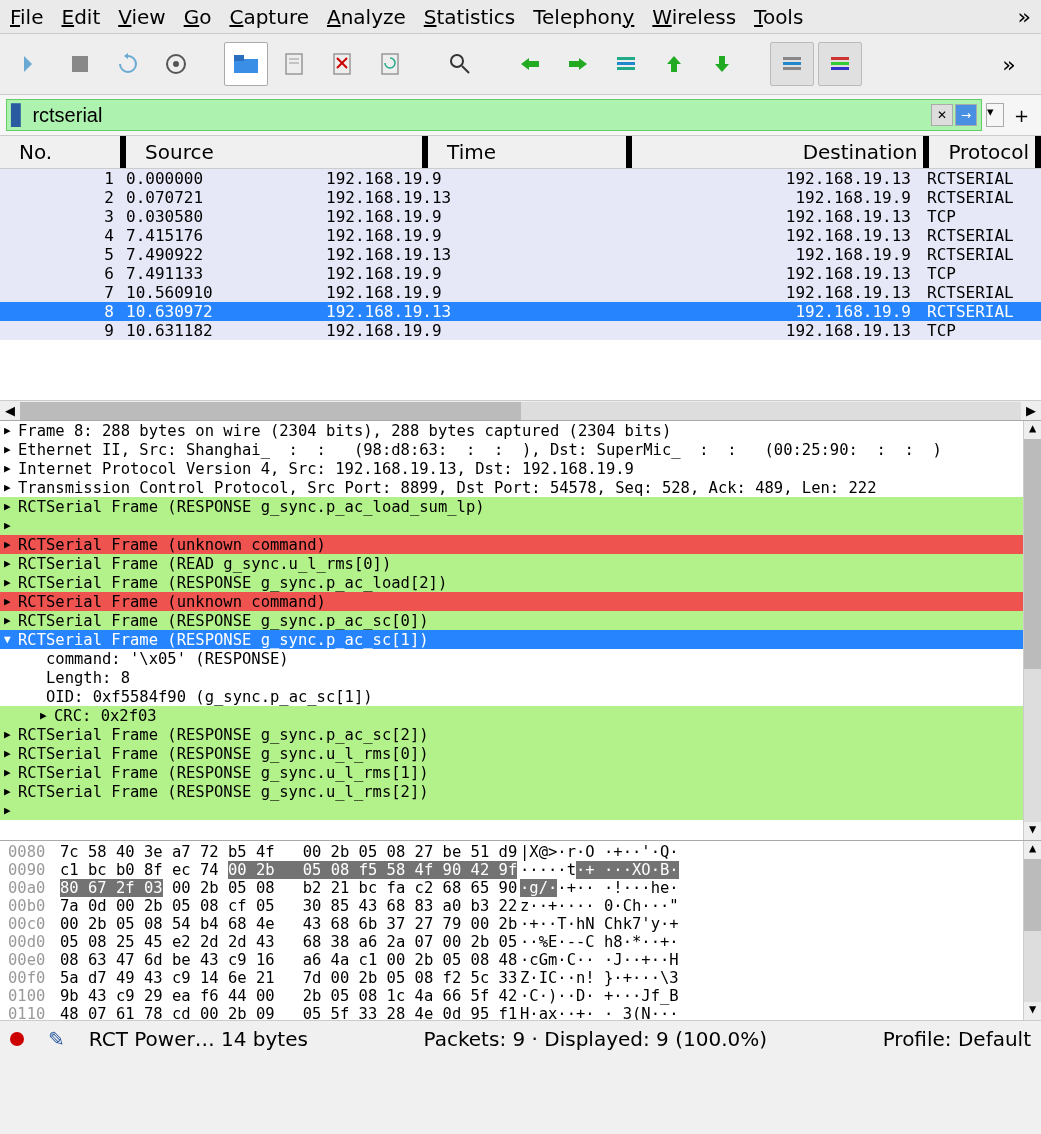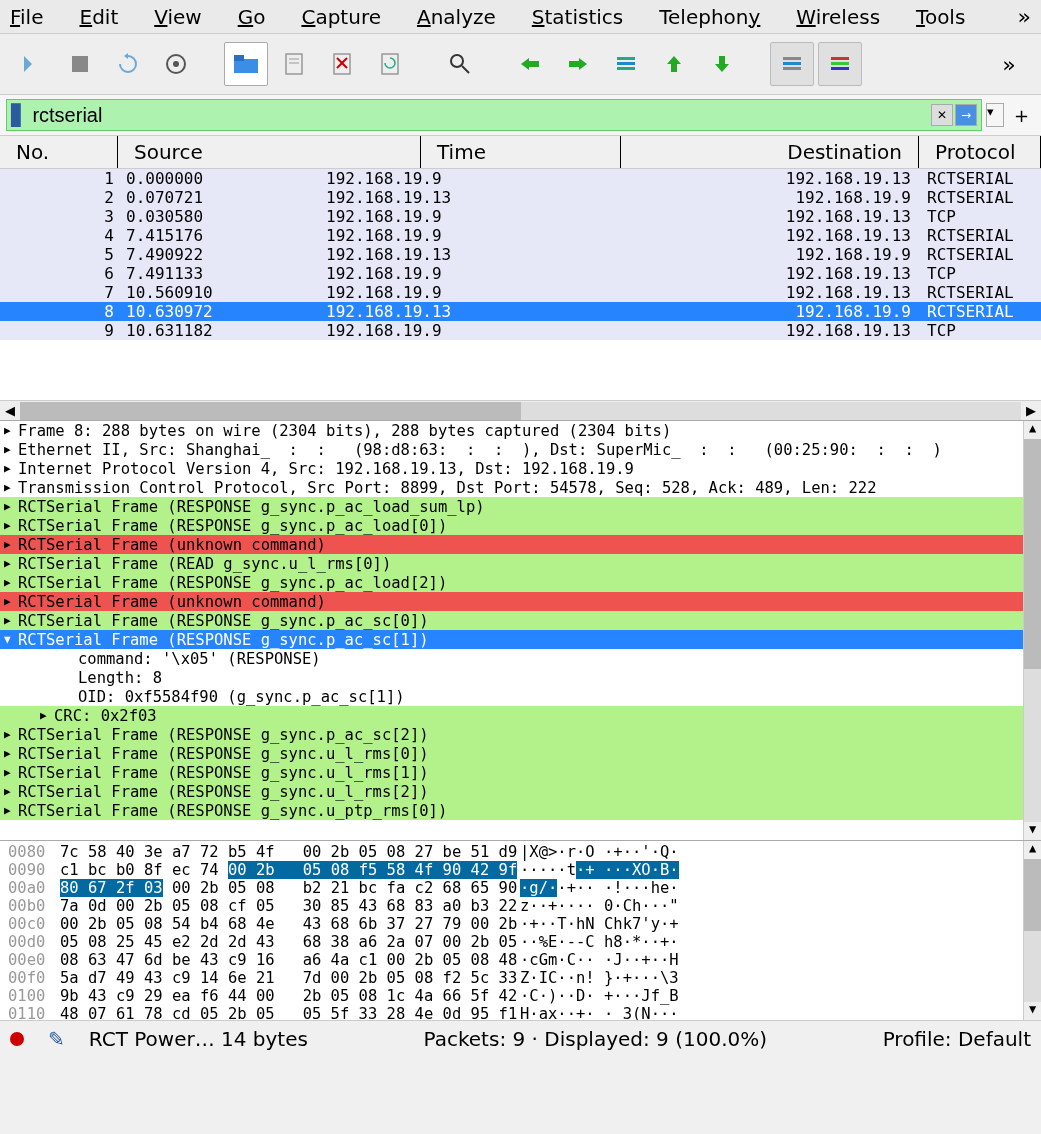--- a/index.html
+++ b/index.html
@@ -6,21 +6,21 @@
   body {
     margin: 0;
     font-family: "DejaVu Sans", Arial, sans-serif;
     font-size: 13px;
     background: #f0f0f0;
     color: #000;
     width: 1041px;
   }
   .menubar {
     display: flex;
-    gap: 36px;
+    gap: 18px;
     padding: 4px 10px;
     background: #eaeaea;
     border-bottom: 1px solid #ccc;
     font-size: 20px;
     align-items: center;
   }
   .menubar .menu-item { cursor: pointer; }
   .menubar .menu-item u { text-decoration: underline; }
   .menubar .more { margin-left: auto; font-size: 22px; }
   .toolbar {
@@ -75,22 +75,23 @@
   .filter-btns .b.arrow { background: #4a90e2; color:#fff;}
   .plus { padding: 0 6px; font-size: 18px; }
   .packet-list { border-bottom: 1px solid #aaa; background:#fff; }
   .plist-header {
     display: flex;
     background: #f0f0f0;
     border-bottom: 1px solid #ccc;
     font-size: 20px;
   }
   .plist-header .col {
-    padding: 4px 16px;
-    border-right: 1px solid #000000;
+    padding: 4px 6px;
+    border-right: 6px solid #000000;
+    margin-left: 13px;
   }
   .c-no { width: 118px; }
   .c-time { width: 200px; }
   .c-src { width: 303px; }
   .c-dst { width: 298px; text-align: right; }
   .c-proto { flex: 1; }
   .plist-body { position: relative; }
   .prow {
     display: flex;
     font-family: "DejaVu Sans Mono", monospace;
@@ -133,21 +134,21 @@
     align-items: center;
     height: 19px;
     padding-left: 4px;
   }
   .drow .exp { width: 14px; font-size: 11px; }
   .drow .txt { white-space: pre; }
   .bg-green { background: #b3f28a; }
   .bg-red { background: #ef5350; }
   .bg-blue { background: #2684ff; color: #fff; }
   .drow.indent1 { padding-left: 40px; }
-  .drow.indent2 { padding-left: 64px; }
+  .drow.indent2 { padding-left: 32px; }
   .hexdump {
     background: #fff;
     font-family: "DejaVu Sans Mono", monospace;
     font-size: 15.5px;
     position: relative;
     height: 180px;
     overflow: hidden;
     border-bottom: 1px solid #ccc;
     padding: 2px 0;
   }
@@ -155,21 +156,21 @@
     position: absolute; right: 0; top: 0; bottom: 0; width: 18px; background: #eee; border-left:1px solid #ccc;
     display:flex; flex-direction:column;
   }
   .hexdump .vscroll .arr { height: 18px; text-align:center; font-size:12px;}
   .hexdump .vscroll .track { flex:1; background:#ddd; position:relative;}
   .hexdump .vscroll .thumb { position:absolute; left:0; right:0; top:0; height:50%; background:#bbb;}
   .hrow { display: flex; height: 18px; white-space: pre; }
   .hrow .off { color: #999; width: 60px; padding-left: 8px;}
   .hrow .bytes { width: 460px; }
   .hrow .ascii { }
-  .hexsel { background: #0369a1; color: #fff; }
+  .hexsel { background: #737373; color: #fff; }
   .statusbar {
     display: flex;
     align-items: center;
     padding: 6px 10px;
     font-size: 20px;
     background: #f0f0f0;
     gap: 24px;
   }
   .statusbar .dot { width: 14px; height: 14px; border-radius: 50%; background: #c00; }
   .statusbar .pencil { color: #2a5aa0; }
@@ -414,21 +415,20 @@
       <div class="drow">
         <span class="exp">▶</span>
         <span class="txt">Transmission Control Protocol, Src Port: 8899, Dst Port: 54578, Seq: 528, Ack: 489, Len: 222</span>
       </div>
       <div class="drow bg-green">
         <span class="exp">▶</span>
         <span class="txt">RCTSerial Frame (RESPONSE g_sync.p_ac_load_sum_lp)</span>
       </div>
       <div class="drow bg-green">
         <span class="exp">▶</span>
-        <span class="txt">RCTSerial Frame (RESPONSE g_sync.p_ac_load[0])</span>
       </div>
       <div class="drow bg-red">
         <span class="exp">▶</span>
         <span class="txt">RCTSerial Frame (unknown command)</span>
       </div>
       <div class="drow bg-green">
         <span class="exp">▶</span>
         <span class="txt">RCTSerial Frame (READ g_sync.u_l_rms[0])</span>
       </div>
       <div class="drow bg-green">
@@ -474,21 +474,20 @@
       <div class="drow bg-green">
         <span class="exp">▶</span>
         <span class="txt">RCTSerial Frame (RESPONSE g_sync.u_l_rms[1])</span>
       </div>
       <div class="drow bg-green">
         <span class="exp">▶</span>
         <span class="txt">RCTSerial Frame (RESPONSE g_sync.u_l_rms[2])</span>
       </div>
       <div class="drow bg-green">
         <span class="exp">▶</span>
-        <span class="txt">RCTSerial Frame (RESPONSE g_sync.u_ptp_rms[0])</span>
       </div>
     </div>
   <div class="vscroll">
     <div class="arr">▲</div>
     <div class="track">
         <div class="thumb"></div>
       </div>
     <div class="arr">▼</div>
   </div>
 </div>
@@ -497,21 +496,21 @@
   <div id="hex-body">
       <div class="hrow"><span class="off">0080</span><span class="bytes">7c 58 40 3e a7 72 b5 4f   00 2b 05 08 27 be 51 d9</span><span class="ascii">|X@&gt;·r·O ·+··'·Q·</span></div>
       <div class="hrow"><span class="off">0090</span><span class="bytes">c1 bc b0 8f ec 74 <span class="hexsel">00 2b   05 08 f5 58 4f 90 42 9f</span></span><span class="ascii">·····t<span class="hexsel">·+ ···XO·B·</span></span></div>
       <div class="hrow"><span class="off">00a0</span><span class="bytes"><span class="hexsel">80 67 2f 03</span> 00 2b 05 08   b2 21 bc fa c2 68 65 90</span><span class="ascii"><span class="hexsel">·g/·</span>·+·· ·!···he·</span></div>
       <div class="hrow"><span class="off">00b0</span><span class="bytes">7a 0d 00 2b 05 08 cf 05   30 85 43 68 83 a0 b3 22</span><span class="ascii">z··+···· 0·Ch···"</span></div>
       <div class="hrow"><span class="off">00c0</span><span class="bytes">00 2b 05 08 54 b4 68 4e   43 68 6b 37 27 79 00 2b</span><span class="ascii">·+··T·hN Chk7'y·+</span></div>
       <div class="hrow"><span class="off">00d0</span><span class="bytes">05 08 25 45 e2 2d 2d 43   68 38 a6 2a 07 00 2b 05</span><span class="ascii">··%E·--C h8·*··+·</span></div>
       <div class="hrow"><span class="off">00e0</span><span class="bytes">08 63 47 6d be 43 c9 16   a6 4a c1 00 2b 05 08 48</span><span class="ascii">·cGm·C·· ·J··+··H</span></div>
       <div class="hrow"><span class="off">00f0</span><span class="bytes">5a d7 49 43 c9 14 6e 21   7d 00 2b 05 08 f2 5c 33</span><span class="ascii">Z·IC··n! }·+···\3</span></div>
       <div class="hrow"><span class="off">0100</span><span class="bytes">9b 43 c9 29 ea f6 44 00   2b 05 08 1c 4a 66 5f 42</span><span class="ascii">·C·)··D· +···Jf_B</span></div>
-      <div class="hrow"><span class="off">0110</span><span class="bytes">48 07 61 78 cd 05 2b 05   05 5f 33 28 4e 0d 95 f1</span><span class="ascii">H·ax··+· ·_3(N···</span></div>
+      <div class="hrow"><span class="off">0110</span><span class="bytes">48 07 61 78 cd 00 2b 09   05 5f 33 28 4e 0d 95 f1</span><span class="ascii">H·ax··+· ·_3(N···</span></div>
     </div>
   <div class="vscroll">
     <div class="arr">▲</div>
     <div class="track">
         <div class="thumb"></div>
       </div>
     <div class="arr">▼</div>
   </div>
 </div>
 

